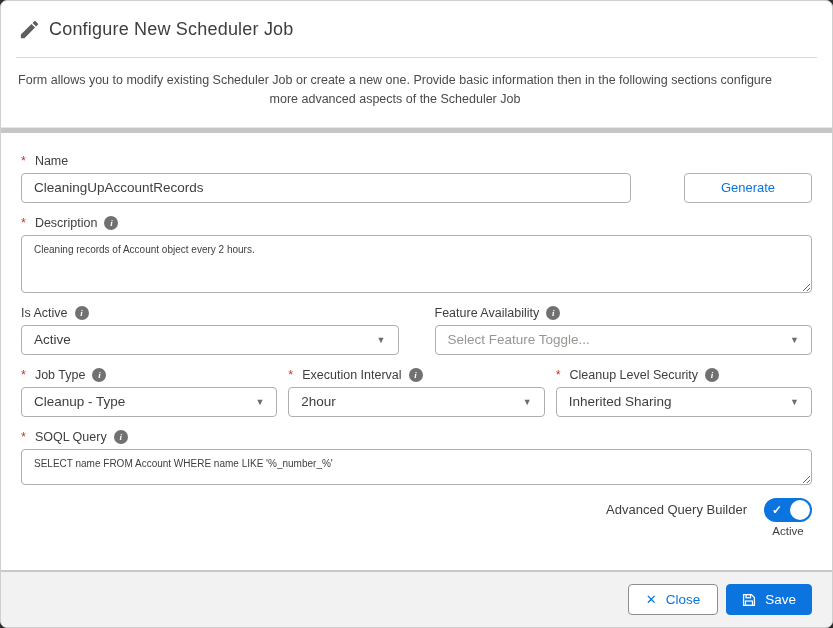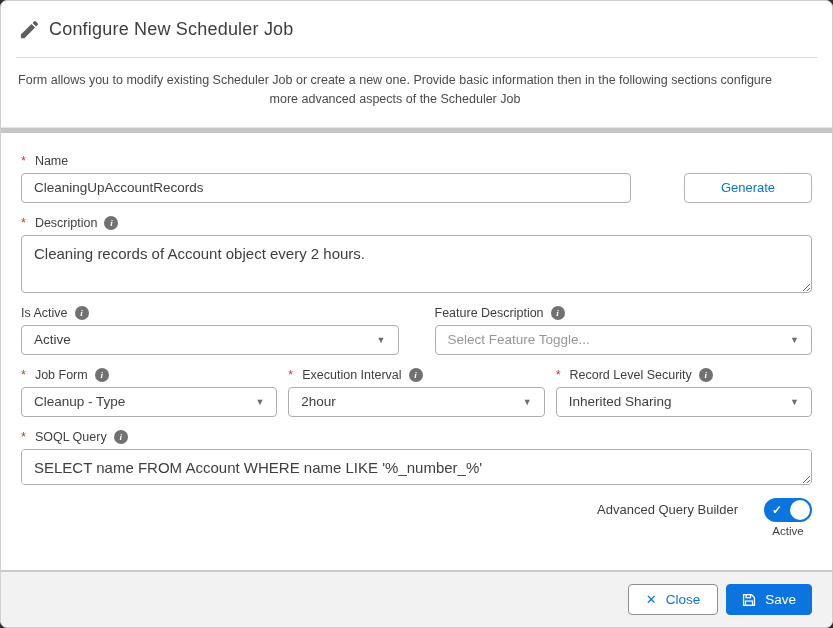--- a/index.html
+++ b/index.html
@@ -36,41 +36,41 @@
   }
   .text-input{
     height:30px;box-sizing:border-box;width:100%;
     border:1px solid #aeaeae;border-radius:4px;padding:0 12px;
     font-size:13.5px;color:#3e3e3c;background:#fff;outline:none;
     font-family:"Liberation Sans", sans-serif;
   }
   .textarea{
     box-sizing:border-box;width:100%;display:block;
     border:1px solid #aeaeae;border-radius:4px;padding:7px 12px;
-    font-size:15px;color:#3e3e3c;background:#fff;outline:none;resize:both;
+    font-size:10px;color:#3e3e3c;background:#fff;outline:none;resize:both;
     font-family:"Liberation Sans", sans-serif;line-height:1.4;
   }
   .name-row{display:flex;gap:12px;}
   .name-row .text-input{flex:1 1 auto;}
   .btn-generate{
     flex:0 0 auto;width:128px;height:30px;box-sizing:border-box;
     background:#fff;border:1px solid #b3b3b3;border-radius:4px;
     color:#0b74de;font-size:13px;cursor:pointer;font-family:"Liberation Sans", sans-serif;margin-left:41px;
   }
   .grid-2{display:grid;grid-template-columns:1fr 1fr;column-gap:12px;gap:36px;}
   .grid-3{display:grid;grid-template-columns:1fr 1fr 1fr;column-gap:11px;}
   .combobox{
     height:30px;box-sizing:border-box;border:1px solid #aeaeae;border-radius:4px;
     background:#fff;display:flex;align-items:center;justify-content:space-between;
     padding:0 12px;font-size:13.5px;color:#3e3e3c;cursor:pointer;
   }
   .combobox .arrow{font-size:9px;color:#6d6d6d;margin-left:8px;}
   .combobox.placeholder{color:#999693;}
   
-  .toggle-row{display:flex;justify-content:flex-end;align-items:flex-start;gap:26px;margin-top:13px;padding-right:0;}
+  .toggle-row{display:flex;justify-content:flex-end;align-items:flex-start;gap:17px;margin-top:13px;padding-right:0;}
   .toggle-label{font-size:13px;color:#3e3e3c;line-height:24px;}
   .toggle-wrap{display:flex;flex-direction:column;align-items:center;}
   .toggle{
     position:relative;width:48px;height:24px;border-radius:12px;background:#0b74de;cursor:pointer;
   }
   .toggle .check{
     position:absolute;left:8px;top:50%;transform:translateY(-52%);
     color:#fff;font-size:12px;font-weight:bold;
   }
   .toggle .knob{
@@ -138,35 +138,35 @@
           <span>Is Active</span>
           <span class="info-icon">i</span>
         </div>
         <div class="combobox">
           <span>Active</span>
           <span class="arrow">▼</span>
         </div>
       </div>
       <div>
         <div class="field-label">
-          <span>Feature Description</span>
+          <span>Feature Availability</span>
           <span class="info-icon">i</span>
         </div>
         <div class="combobox placeholder">
           <span>Select Feature Toggle...</span>
           <span class="arrow">▼</span>
         </div>
       </div>
     </div>
 
     <div class="grid-3">
       <div>
         <div class="field-label">
           <span class="req">*</span>
-            <span>Job Form</span>
+            <span>Job Type</span>
           <span class="info-icon">i</span>
         </div>
         <div class="combobox">
           <span>Cleanup - Type</span>
           <span class="arrow">▼</span>
         </div>
       </div>
       <div>
         <div class="field-label">
           <span class="req">*</span>
@@ -174,21 +174,21 @@
           <span class="info-icon">i</span>
         </div>
         <div class="combobox">
           <span>2hour</span>
           <span class="arrow">▼</span>
         </div>
       </div>
       <div>
         <div class="field-label">
           <span class="req">*</span>
-            <span>Record Level Security</span>
+            <span>Cleanup Level Security</span>
           <span class="info-icon">i</span>
         </div>
         <div class="combobox">
           <span>Inherited Sharing</span>
           <span class="arrow">▼</span>
         </div>
       </div>
     </div>
 
     <div class="field-label">

